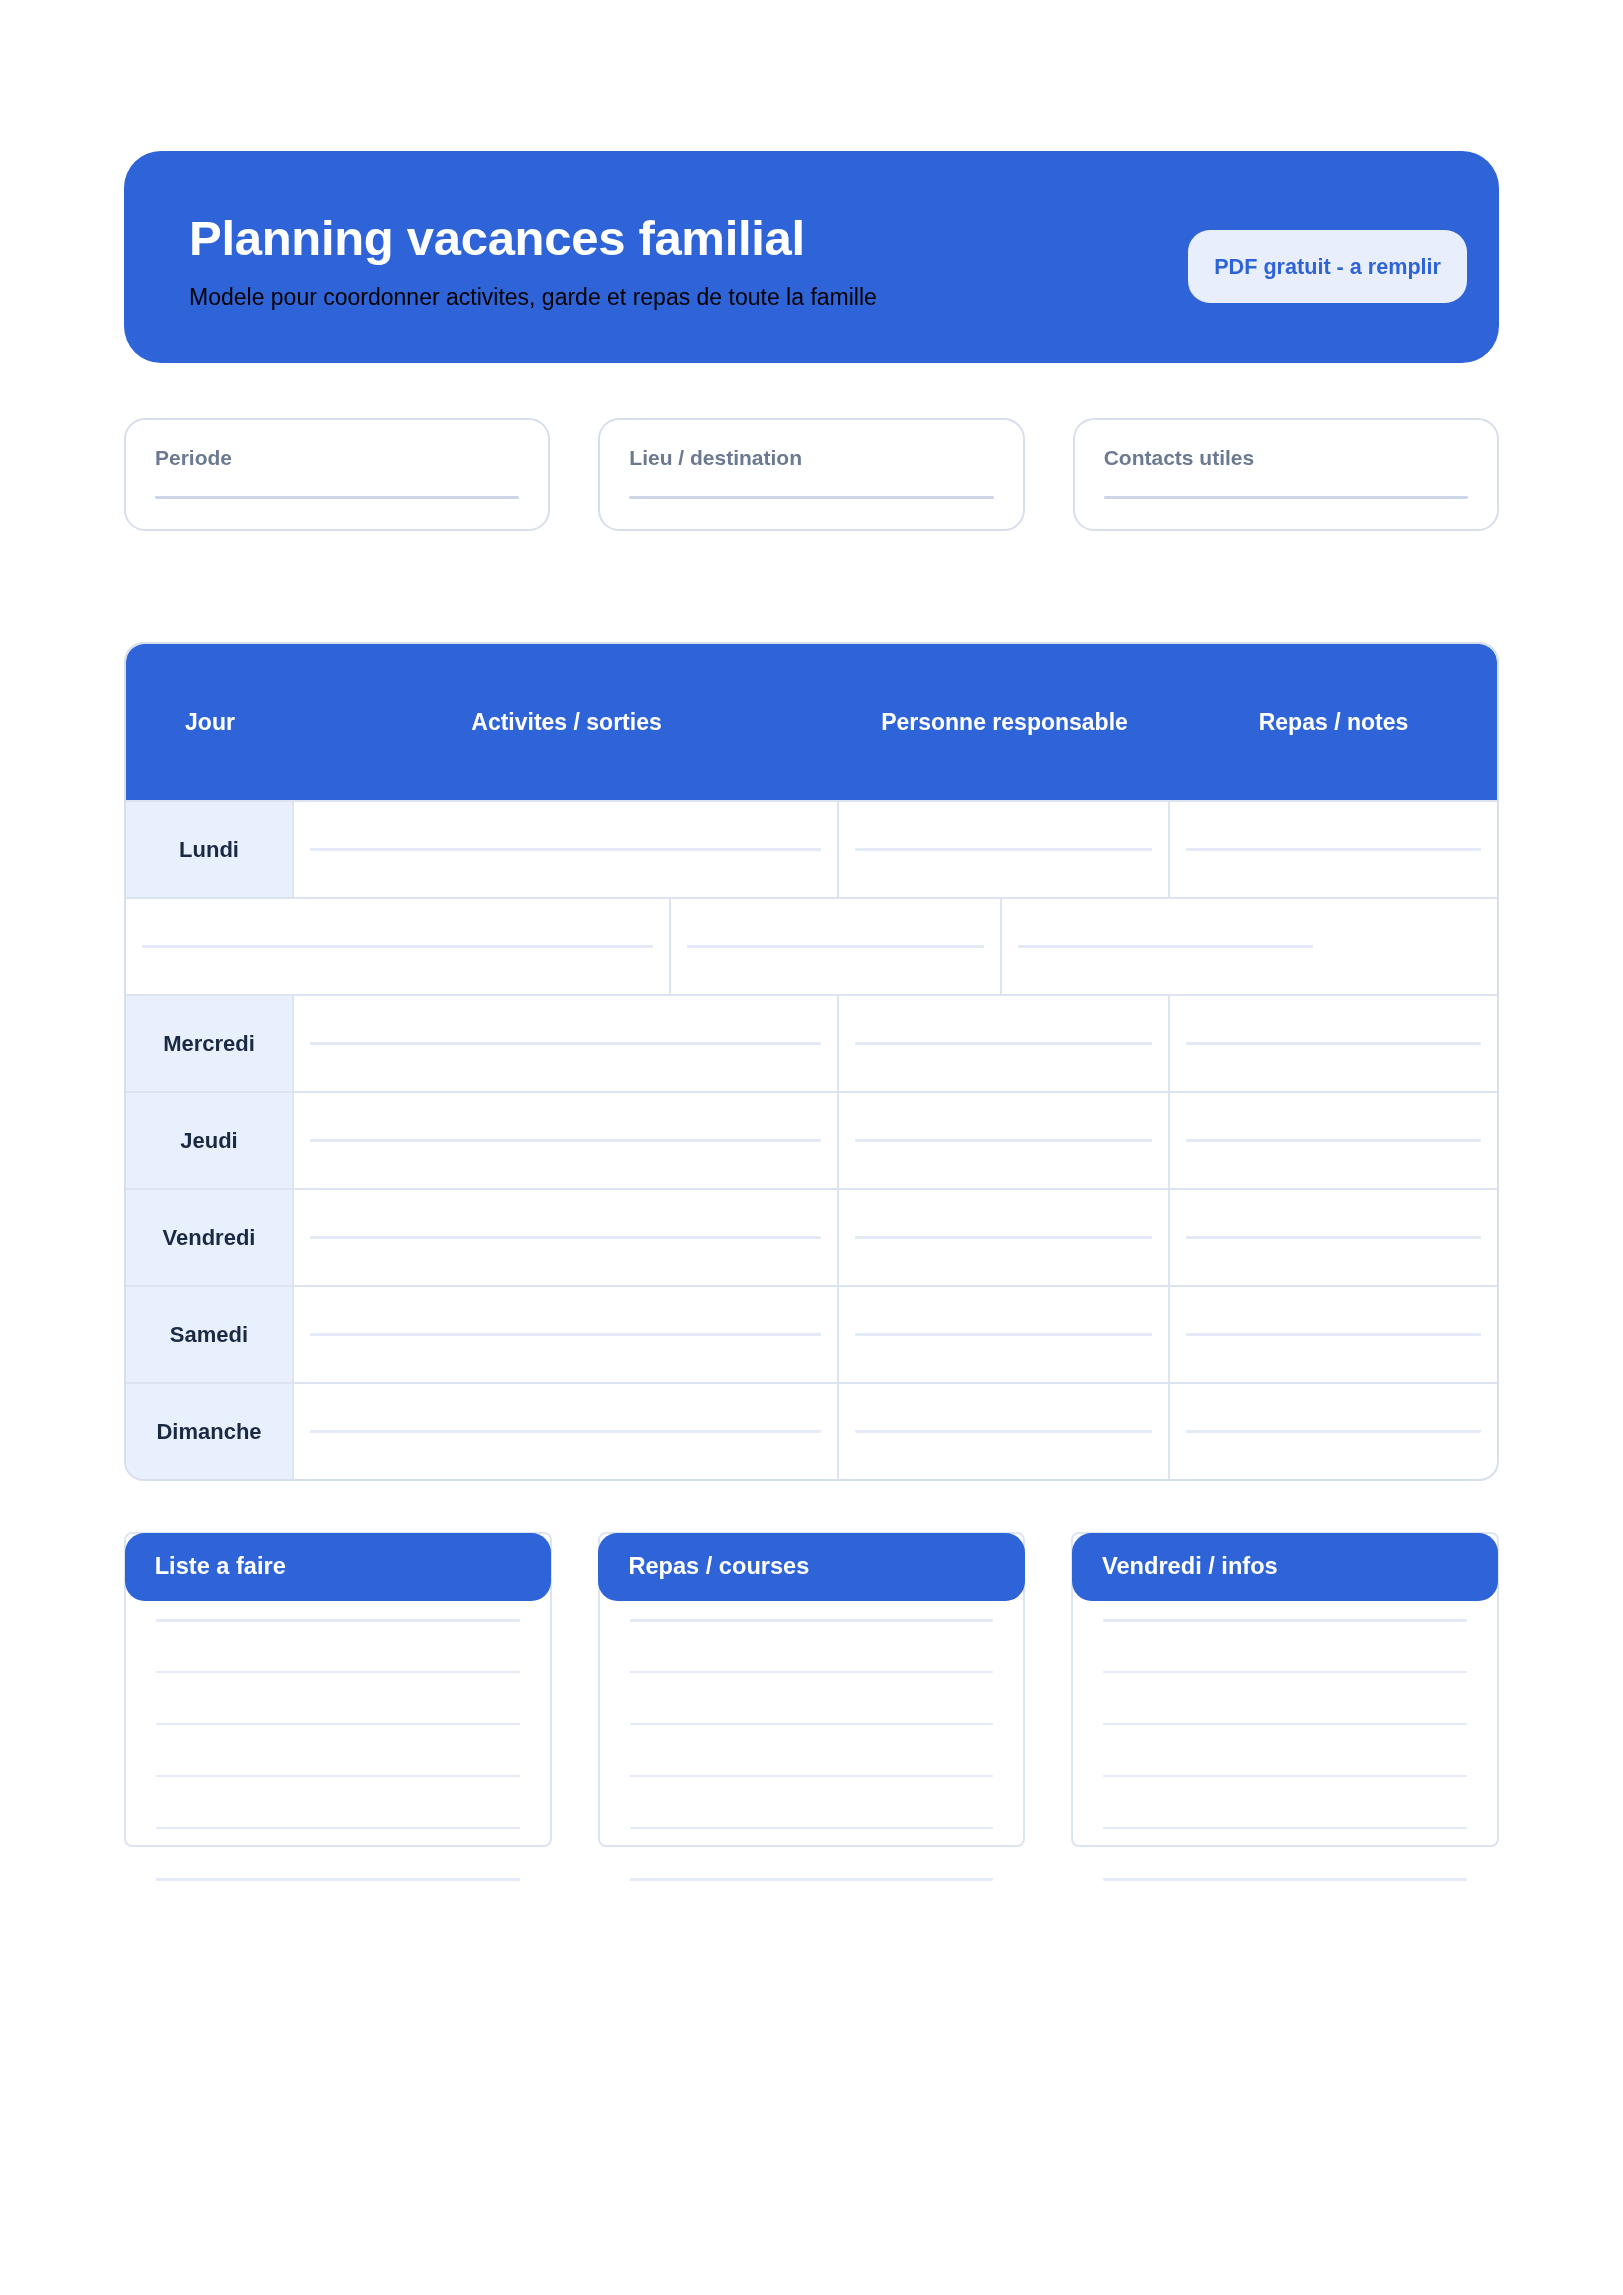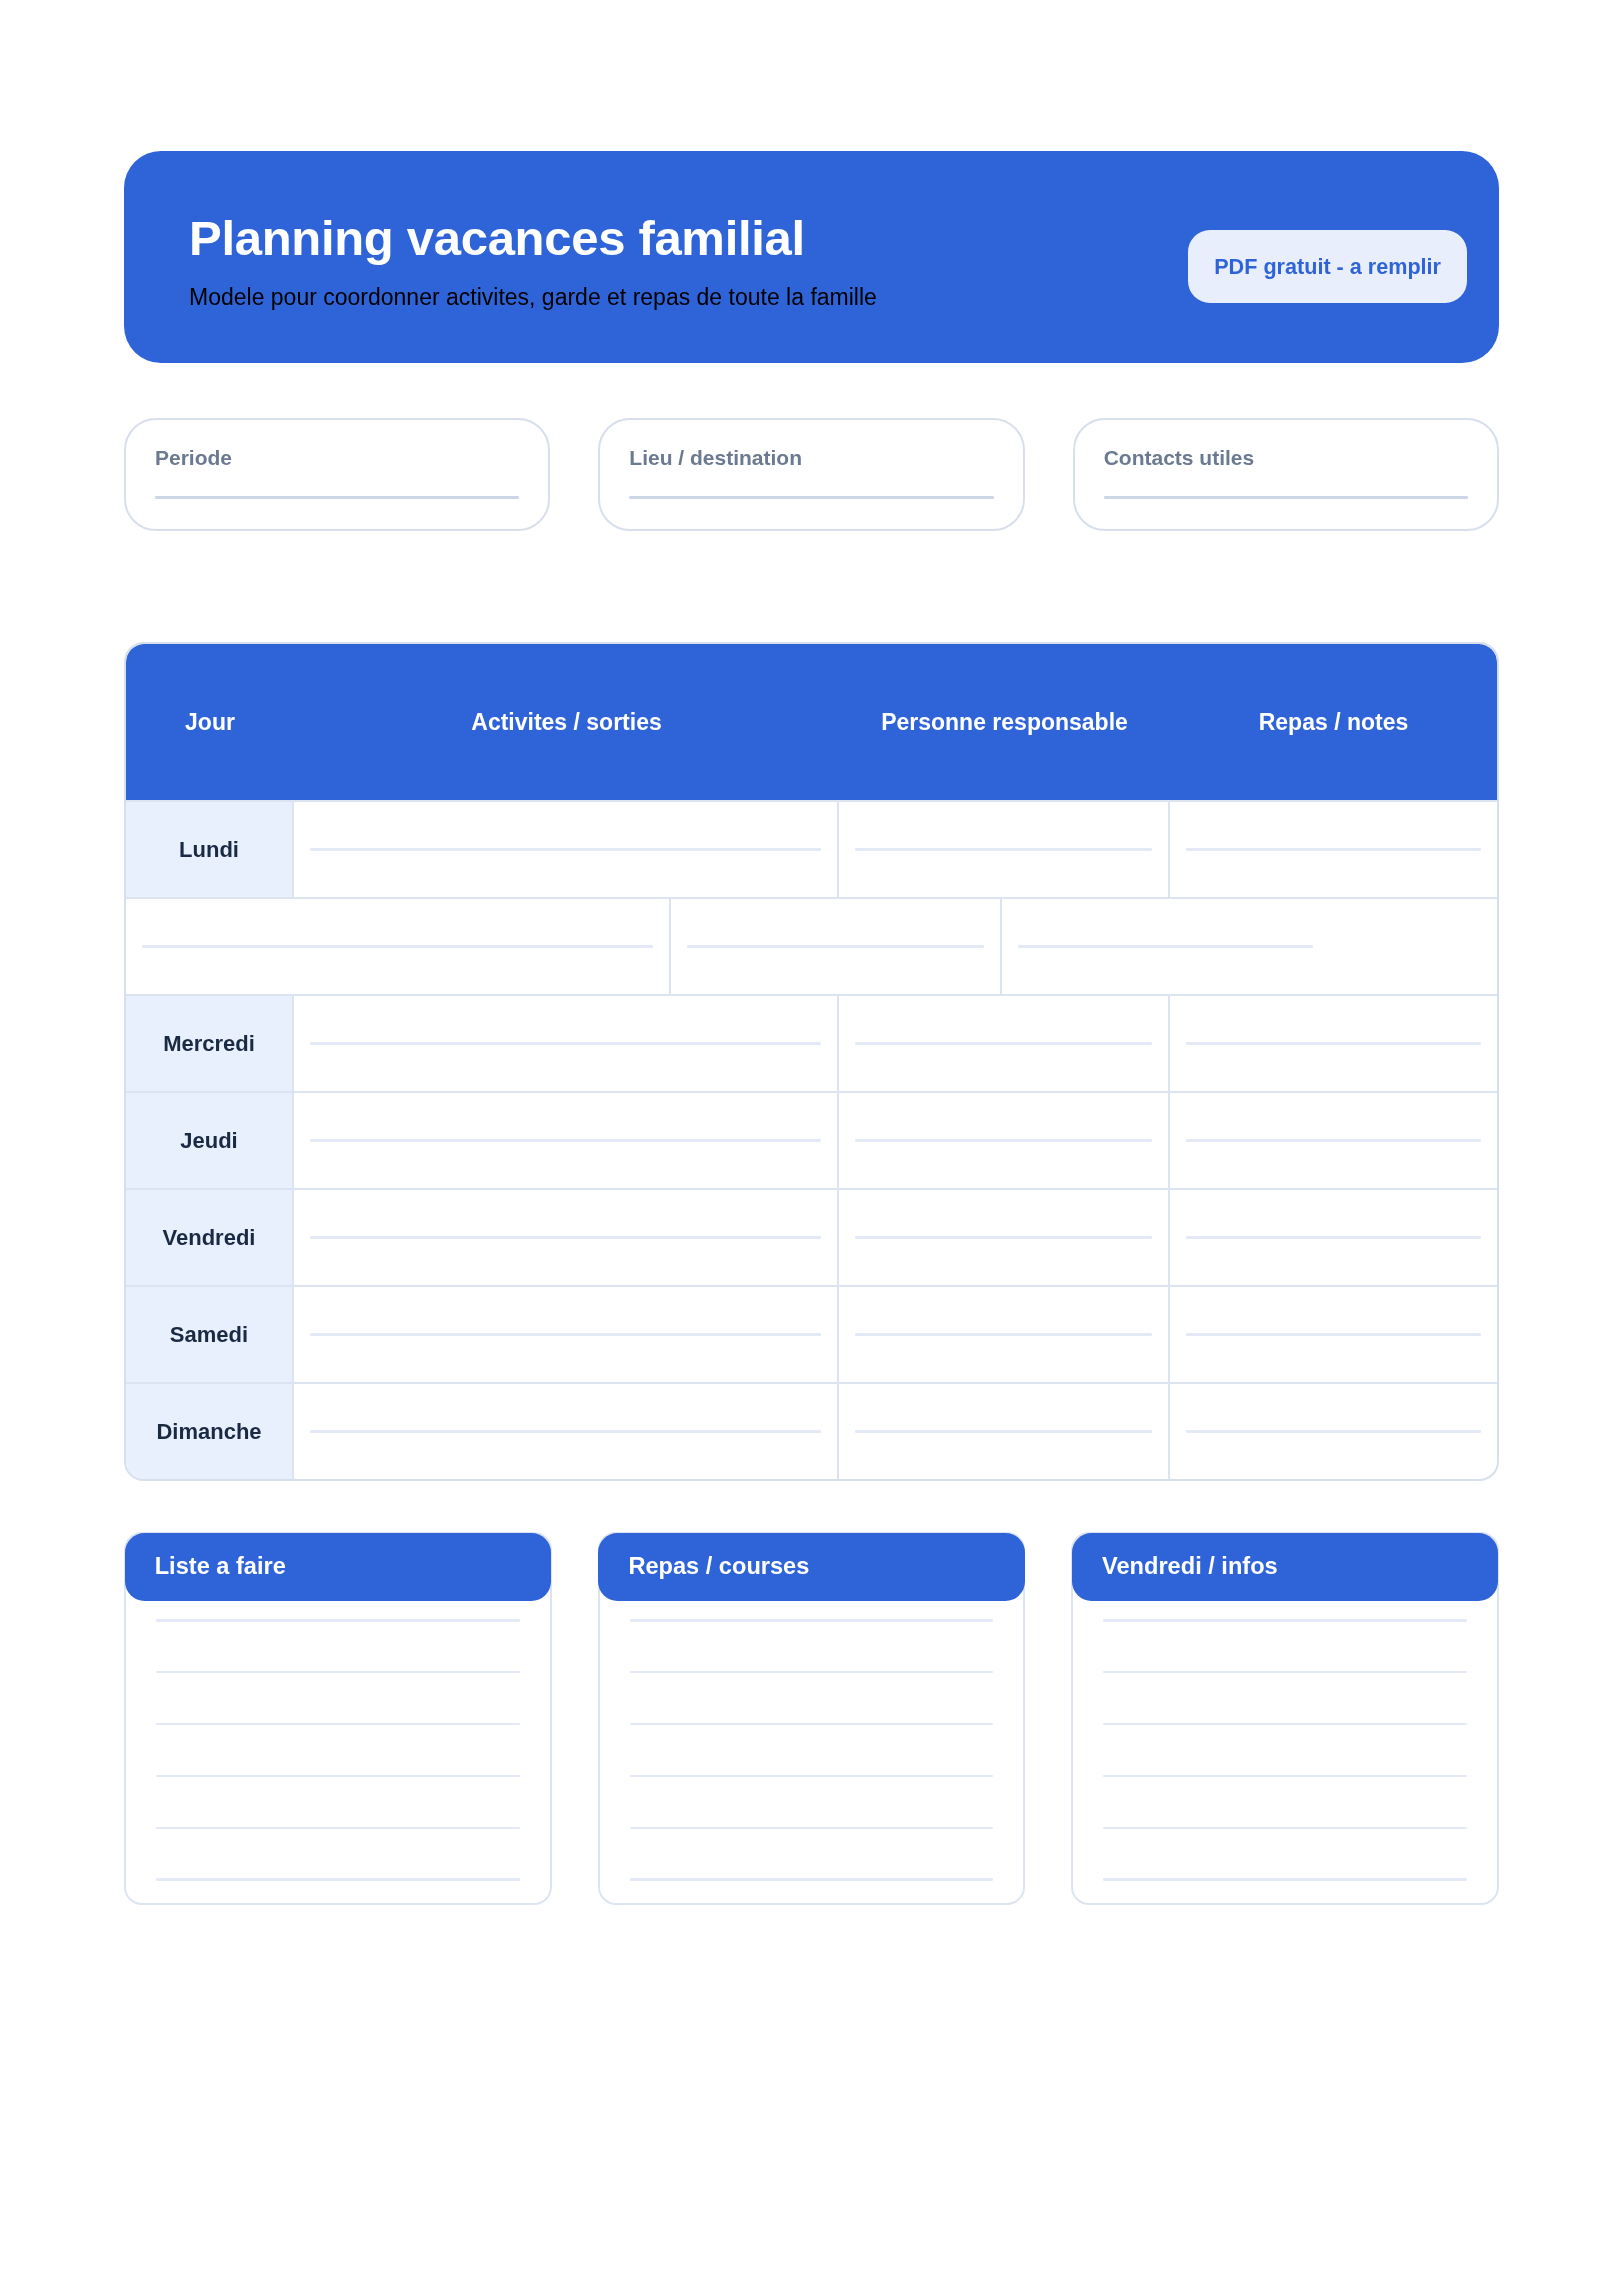--- a/index.html
+++ b/index.html
@@ -61,21 +61,21 @@
   
   .meta-row {
     display: flex;
     gap: 48px;
     margin-top: 55px;
   }
   .meta-box {
     flex: 1;
     height: 113px;
     border: 2px solid #d8dfec;
-    border-radius: 32px;
+    border-radius: 21px;
     background: #ffffff;
     padding: 26px 29px 0 29px;
     position: relative;
   }
   .meta-label {
     color: #6b7a91;
     font-size: 21px;
     font-weight: bold;
     white-space: nowrap;
   }
@@ -152,23 +152,23 @@
   
   .panels-row {
     display: flex;
     gap: 46px;
     margin-top: 51px;
   }
   .panel {
     flex: 1;
     position: relative;
     border: 2px solid #dde4f1;
-    border-radius: 18px;
-    background: #ffffff;
-    height: 373px;
+    border-radius: 8px;
+    background: #ffffff;
+    height: 315px;
     padding-top: 85px;
   }
   .panel-head {
     position: absolute;
     top: -1.3px;
     left: -1.3px;
     width: 499px;
     max-width: calc(100% + 2.6px);
     height: 68px;
     background: #2f64d9;

